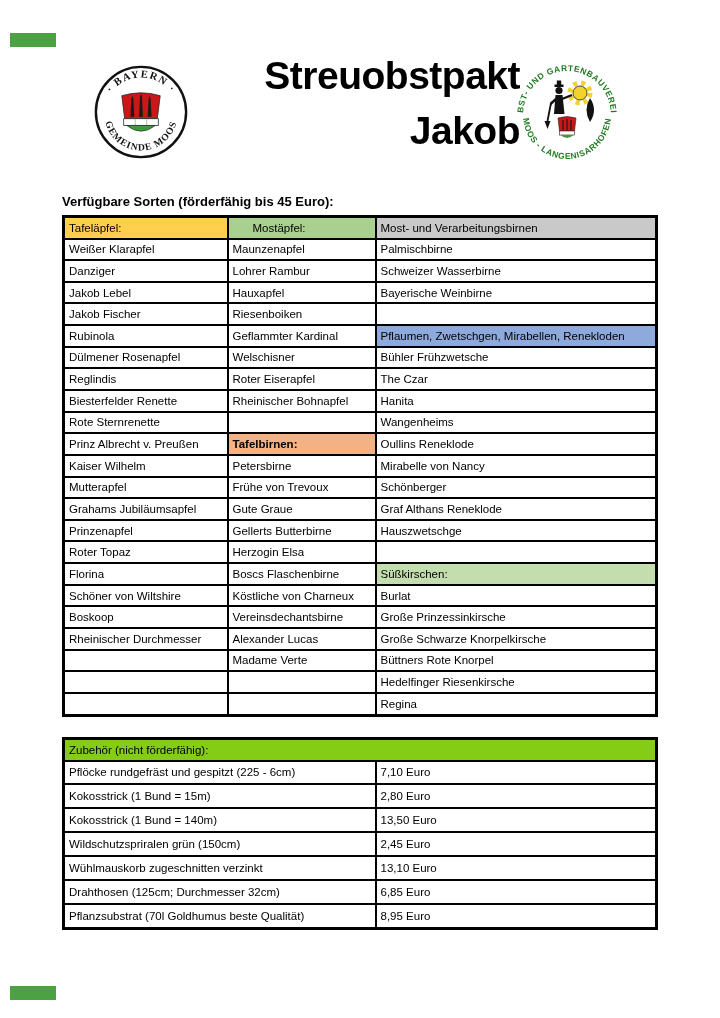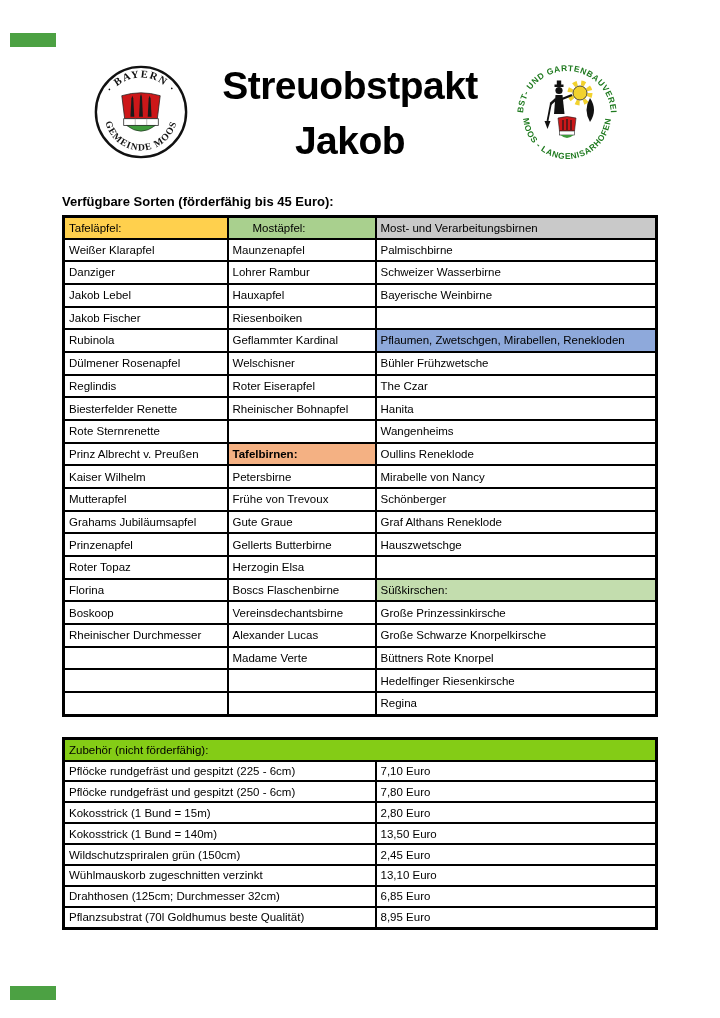--- a/index.html
+++ b/index.html
@@ -1,21 +1,21 @@
 <!DOCTYPE html>
 <html><head>
 <meta charset="utf-8">
 <style>
   html,body{margin:0;padding:0;background:#fff;}
   #page{position:relative;width:720px;height:1018px;background:#fff;overflow:hidden;
         font-family:"Liberation Sans",sans-serif;color:#000;}
   .corner-bar{position:absolute;left:10px;width:46px;height:14px;}
   .corner-bar.top{top:33px;}
   .corner-bar.bottom{top:986px;}
-  #title-block{position:absolute;left:180px;top:58px;width:340px;text-align:center;}
+  #title-block{position:absolute;left:180px;top:48px;width:340px;text-align:right;}
   #title-block .line{font-size:39px;font-weight:bold;line-height:55px;letter-spacing:-0.5px;}
   .logo{position:absolute;}
   #logo-left{left:93px;top:64px;width:96px;height:96px;}
   #logo-right{left:512px;top:58px;width:110px;height:110px;}
   #caption1{position:absolute;left:62px;top:194px;font-size:13px;font-weight:bold;}
   table{border-collapse:collapse;table-layout:fixed;position:absolute;left:62px;
         font-size:11.5px;line-height:1.05;}
   #table1{top:215px;width:593px;height:502px;}
   #table2{top:737px;width:593px;height:193px;}
   td,th{border:2px solid #000;padding:0 3px 0 4px;text-align:left;vertical-align:middle;
@@ -187,20 +187,25 @@
           <td>Roter Topaz</td>
           <td>Herzogin Elsa</td>
           <td></td>
         </tr>
         <tr>
           <td>Florina</td>
           <td>Boscs Flaschenbirne</td>
           <td style="background: rgb(195, 221, 174);">Süßkirschen:</td>
         </tr>
         <tr>
+          <td>Schöner von Wiltshire</td>
+          <td>Köstliche von Charneux</td>
+          <td>Burlat</td>
+        </tr>
+        <tr>
           <td>Boskoop</td>
           <td>Vereinsdechantsbirne</td>
           <td>Große Prinzessinkirsche</td>
         </tr>
         <tr>
           <td>Rheinischer Durchmesser</td>
           <td>Alexander Lucas</td>
           <td>Große Schwarze Knorpelkirsche</td>
         </tr>
         <tr>
@@ -230,24 +235,20 @@
       <tr style="height:22px">
         <th colspan="2" style="background: #84cc16;">Zubehör (nicht förderfähig):</th>
       </tr>
     </thead>
     <tbody id="t2-body">
         <tr>
           <td>Pflöcke rundgefräst und gespitzt (225 - 6cm)</td>
           <td>7,10 Euro</td>
         </tr>
         <tr>
-          <td>Pflöcke rundgefräst und gespitzt (250 - 6cm)</td>
-          <td>7,80 Euro</td>
-        </tr>
-        <tr>
           <td>Kokosstrick (1 Bund = 15m)</td>
           <td>2,80 Euro</td>
         </tr>
         <tr>
           <td>Kokosstrick (1 Bund = 140m)</td>
           <td>13,50 Euro</td>
         </tr>
         <tr>
           <td>Wildschutzspriralen grün (150cm)</td>
           <td>2,45 Euro</td>

